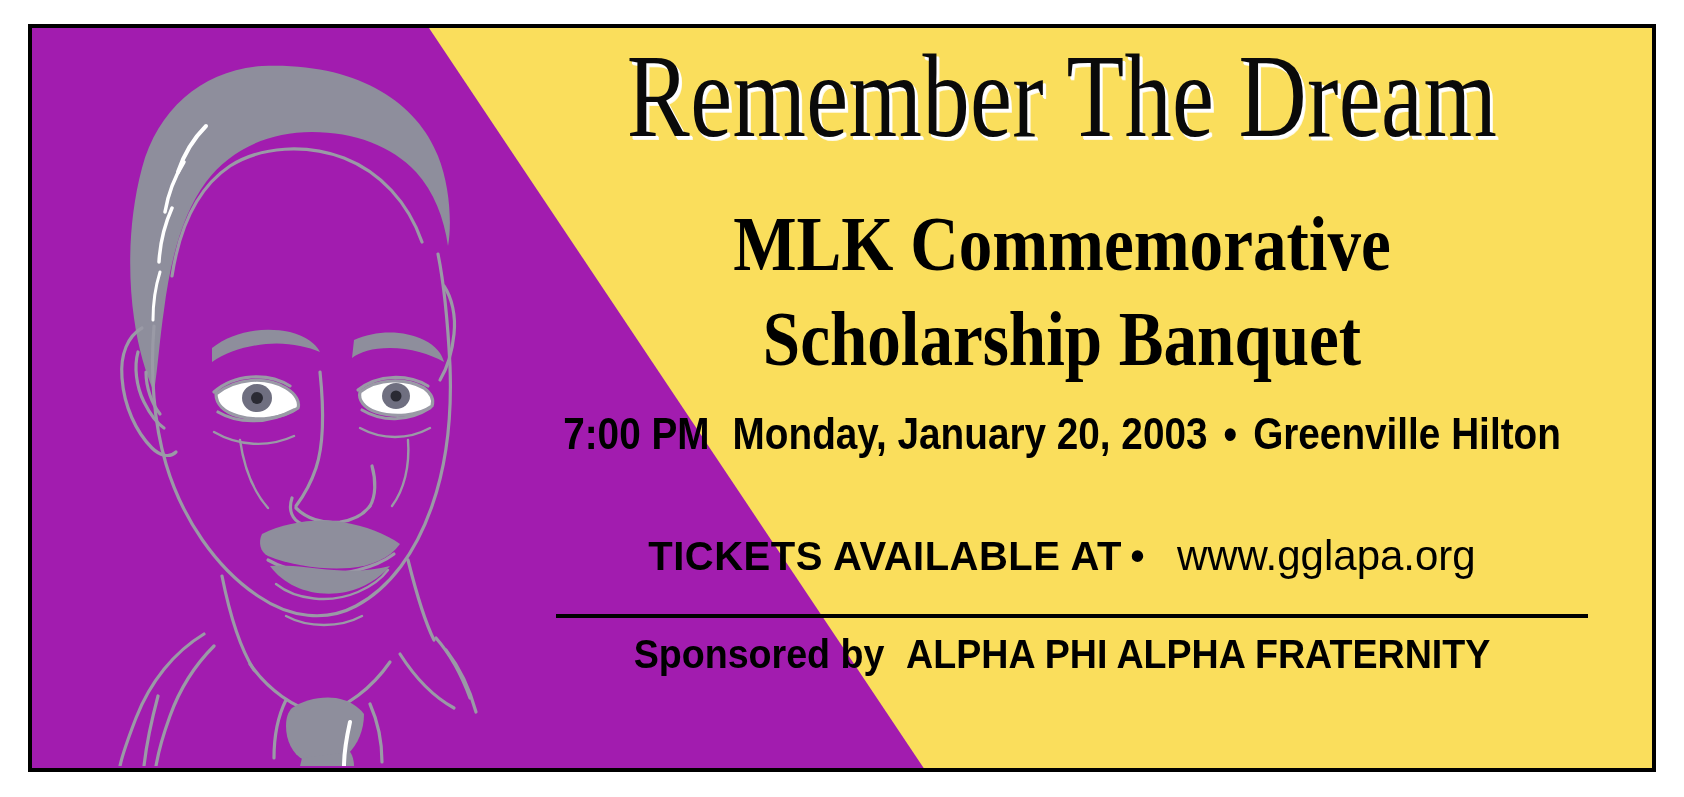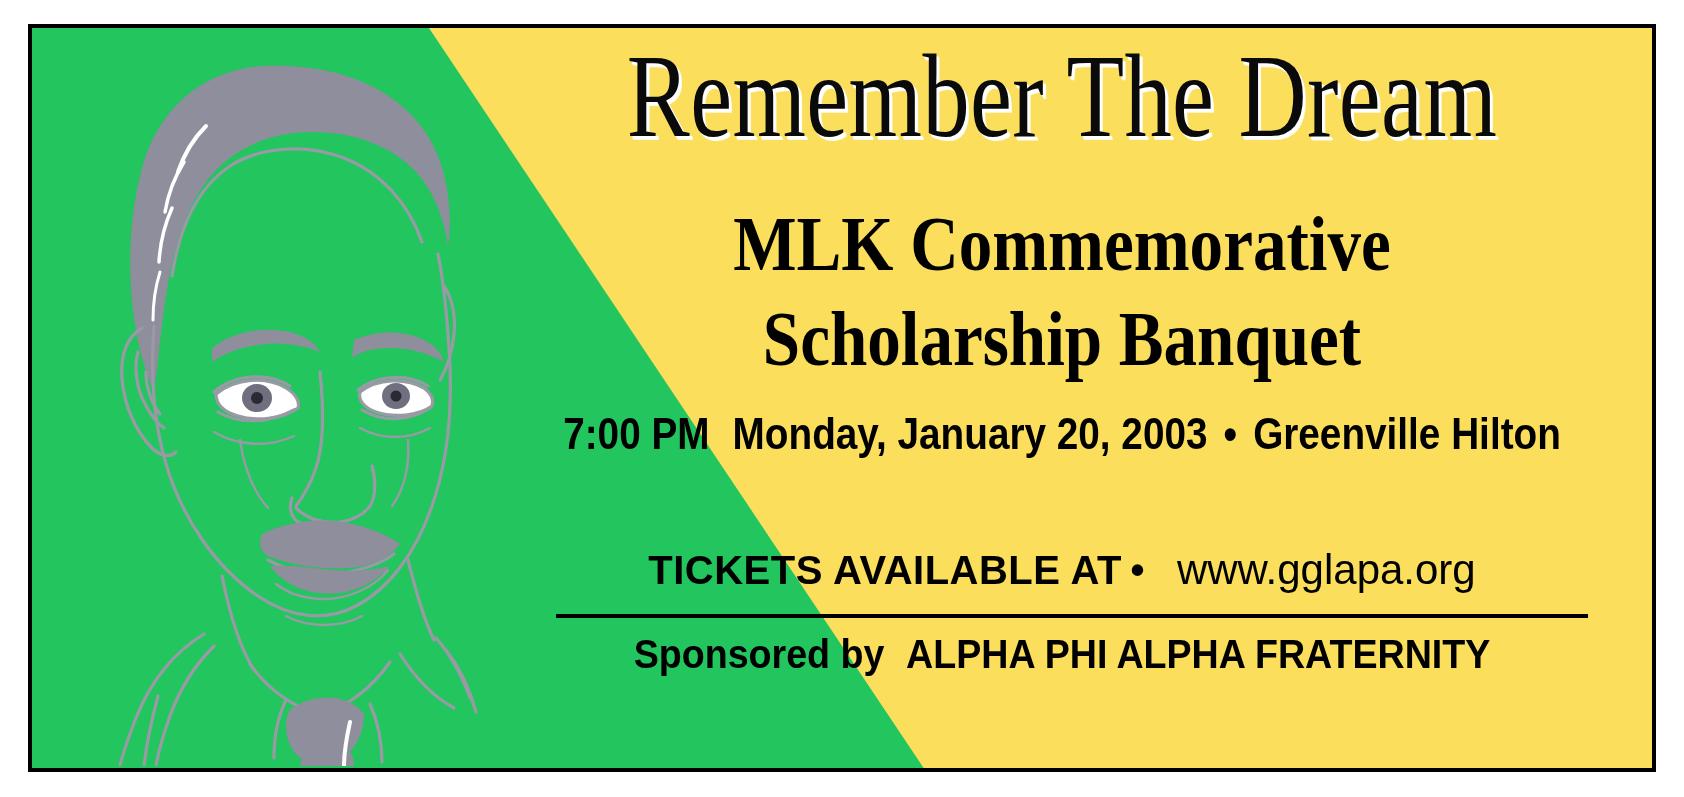--- a/index.html
+++ b/index.html
@@ -17,21 +17,21 @@
 
   
   #flyer {
     position: absolute;
     left: 28px;
     top: 24px;
     width: 1628px;
     height: 748px;
     box-sizing: border-box;
     border: 4px solid #000000;
-    background: #22c55e;
+    background: #a21caf;
     overflow: hidden;
   }
 
   
   #yellow-field {
     position: absolute;
     inset: 0;
     background: #FADE5C;
     
     clip-path: polygon(397px 0px, 1628px 0px, 1628px 748px, 897px 748px);
@@ -109,21 +109,21 @@
     color: #000000;
     transform: scaleX(0.88);
     transform-origin: 50% 0;
     white-space: nowrap;
   }
   .datetime .sep { padding: 0 6px; }
 
   .tickets-row {
     position: absolute;
     left: 0;
-    top: 518px;
+    top: 504px;
     width: 1180px;
     text-align: center;
     white-space: nowrap;
     color: #000000;
   }
   .tickets-label {
     font-family: "Liberation Sans", sans-serif;
     font-weight: bold;
     font-size: 40px;
     letter-spacing: 0.5px;

